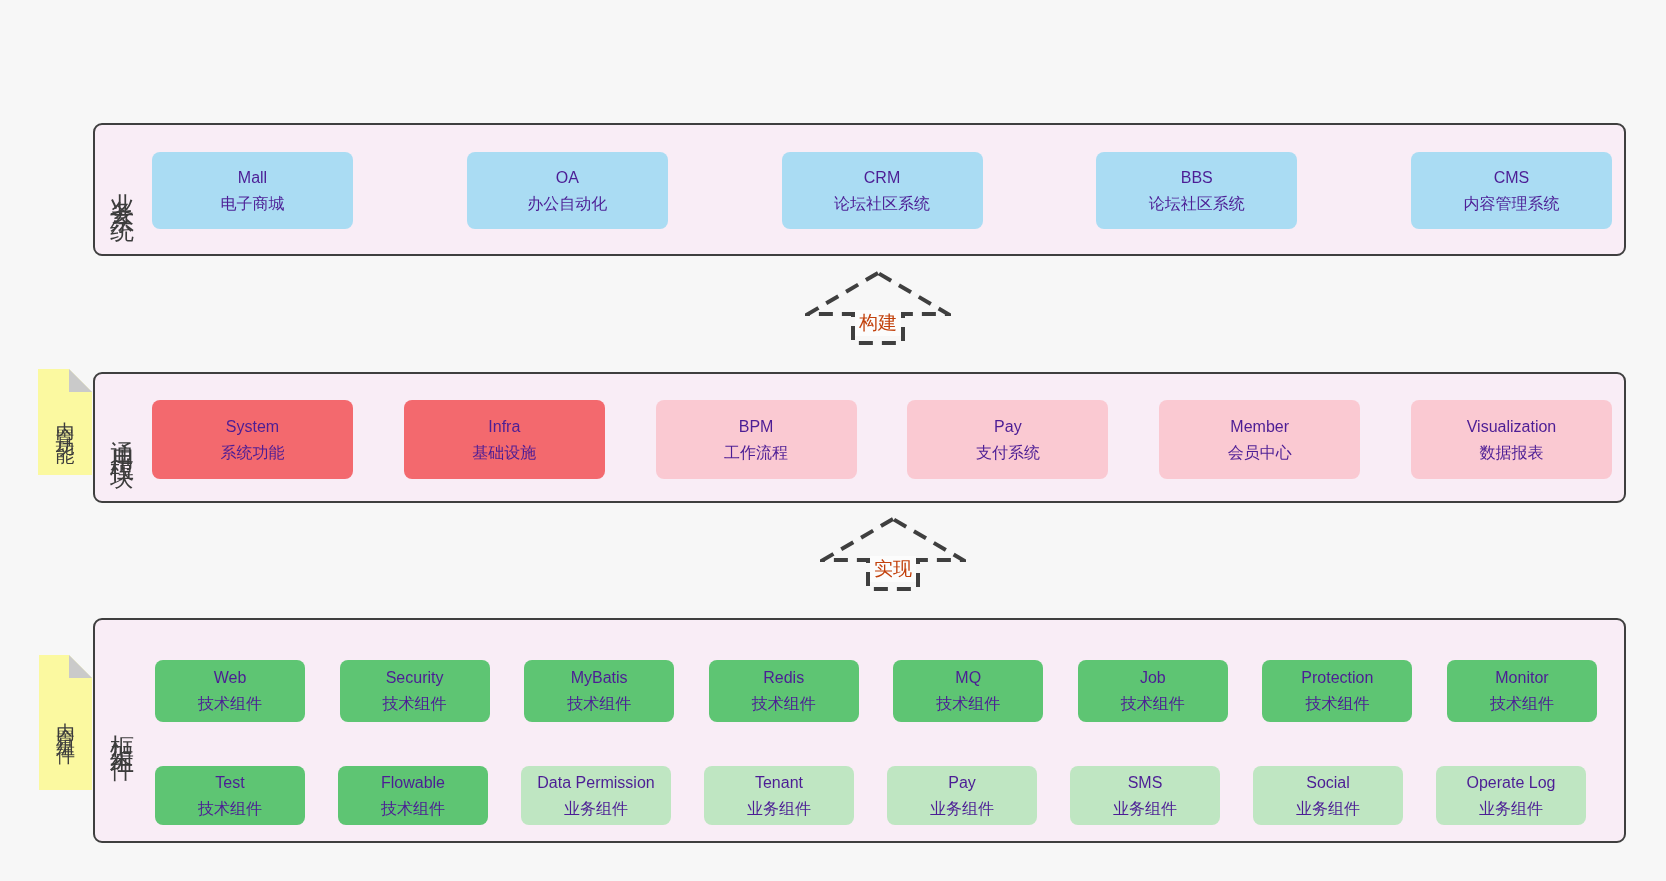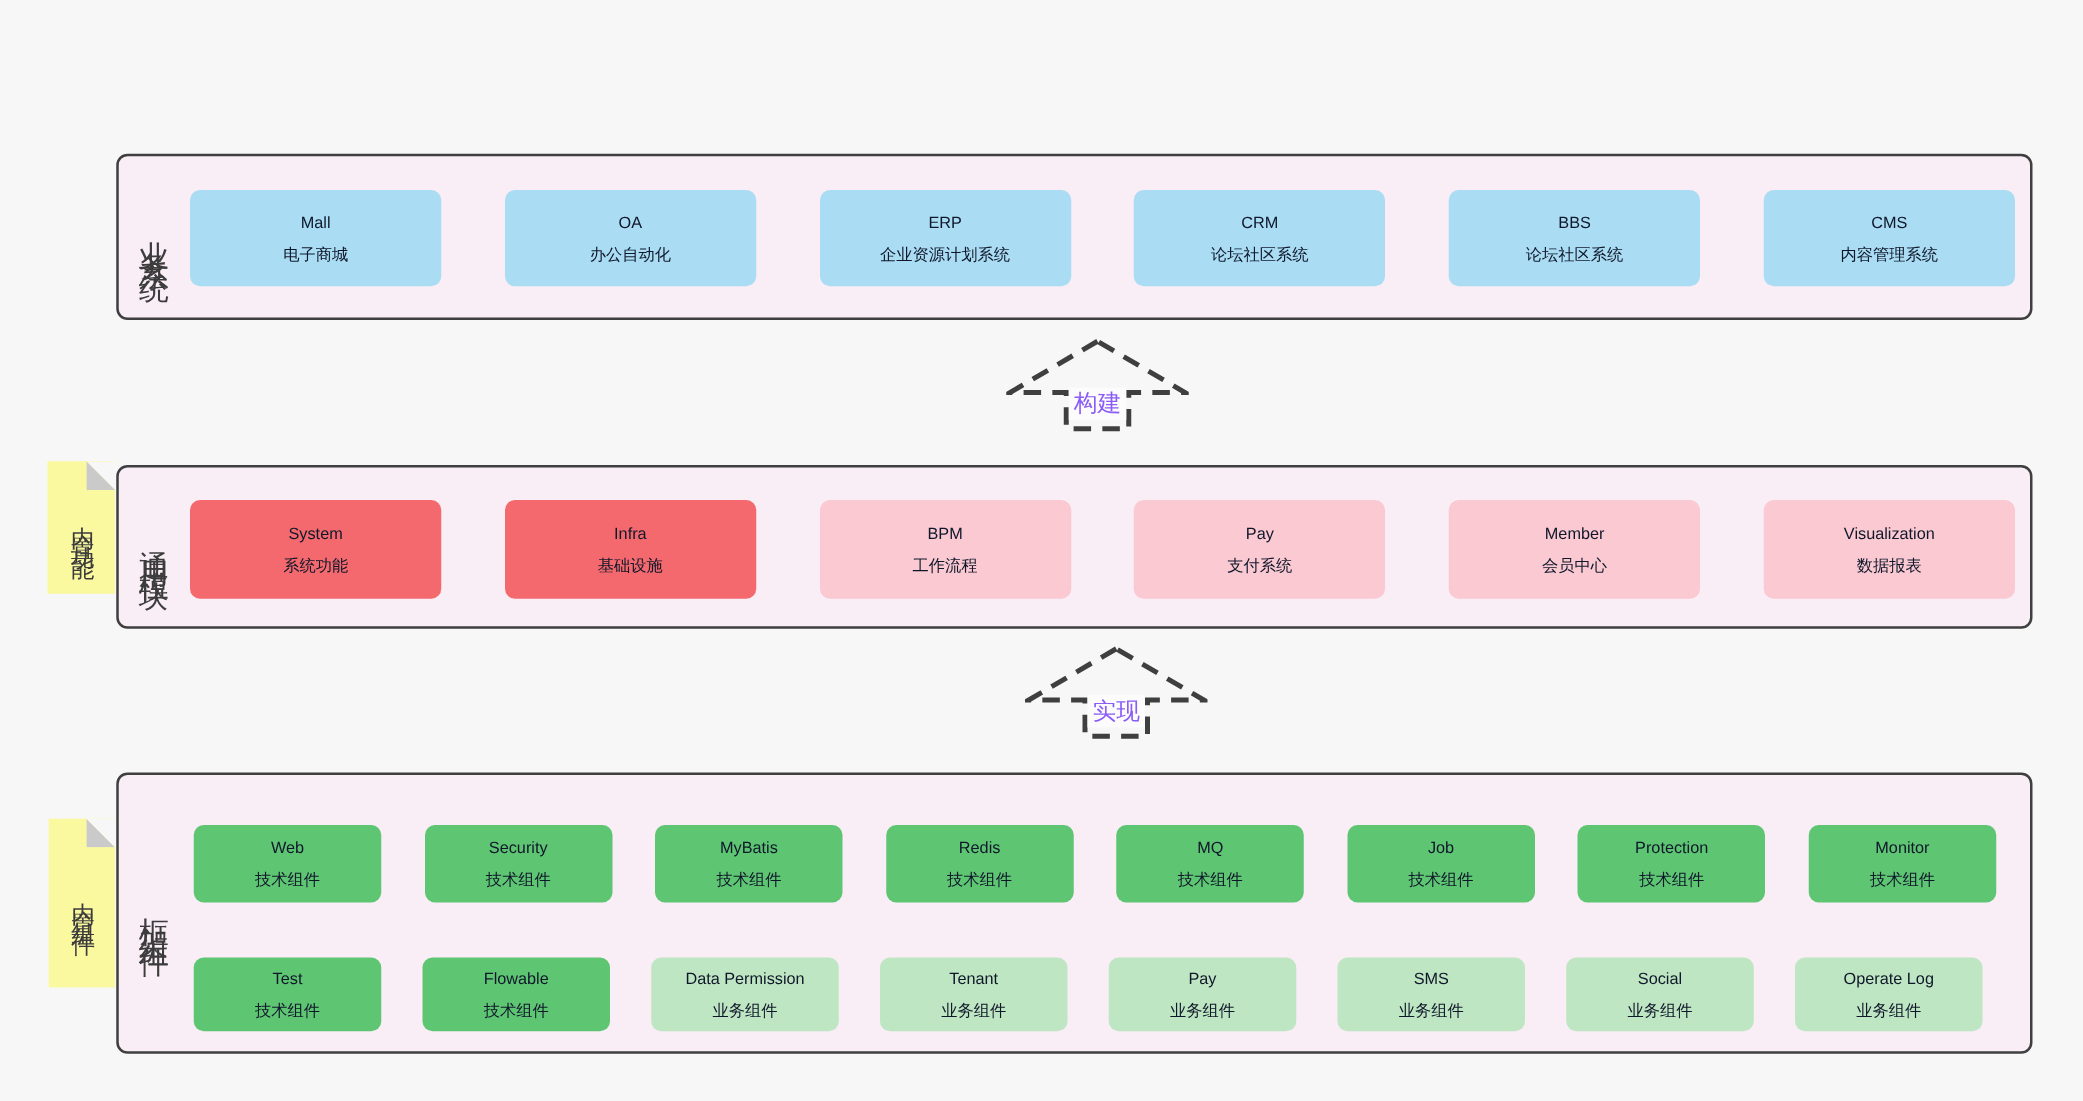--- a/index.html
+++ b/index.html
@@ -21,21 +21,21 @@
     font-size:24px;letter-spacing:8px;color:#3c3c3c;white-space:nowrap;
   }
   
   .row{position:absolute;display:flex;justify-content:space-between;}
   .row-b{left:57px;right:12px;top:27px;height:77px;}
   .row-m{left:57px;right:12px;top:26px;height:79px;}
   .row-c1{left:60px;right:27px;top:20px;height:82px;}
   .row-c2{left:60px;right:38px;top:126px;height:79px;}
   .box{
     border-radius:8px;display:flex;flex-direction:column;align-items:center;justify-content:center;
-    text-align:center;font-size:13px;line-height:26px;color:#0f172a;padding:0 10px;box-sizing:border-box;
+    text-align:center;font-size:16px;line-height:26px;color:#4c1d95;padding:0 10px;box-sizing:border-box;
   }
   .row-b .box,.row-m .box{width:201px;}
   .row-c1 .box,.row-c2 .box{width:150px;margin-top:20px;}
   .box[data-variant="blue"]{background:#aadcf3;}
   .box[data-variant="red"]{background:#f3696e;}
   .box[data-variant="pink"]{background:#fac9d2;}
   .box[data-variant="tech"]{background:#5ec573;}
   .box[data-variant="biz"]{background:#bfe6c2;}
   .bt,.bs{display:block;}
   
@@ -49,21 +49,21 @@
   .sticky .s-label{
     position:absolute;left:50%;top:50%;transform:translate(-50%,-50%);
     writing-mode:vertical-rl;text-orientation:upright;
     font-size:19px;letter-spacing:8px;color:#3c3c3c;white-space:nowrap;
   }
   
   .arrow{position:absolute;width:146px;height:76px;}
   .arrow svg{display:block;}
   .arrow-label{
     position:absolute;left:50%;top:40px;transform:translateX(-50%);
-    background:#fcfcfc;padding:0 4px;font-size:19px;color:#8b5cf6;white-space:nowrap;
+    background:#fcfcfc;padding:0 4px;font-size:19px;color:#c2410c;white-space:nowrap;
   }
   .arrow-1{left:805px;top:270px;}
   .arrow-2{left:820px;top:516px;}
 </style>
 </head>
 <body>
 
 <div class="canvas">
 
   <div class="sticky sticky-mid">
@@ -76,24 +76,20 @@
   <section class="layer layer-business">
     <div class="v-label">业务系统</div>
     <div class="row row-b">
       <div class="box" data-variant="blue">
         <span class="bt">Mall</span>
         <span class="bs">电子商城</span>
       </div>
       <div class="box" data-variant="blue">
         <span class="bt">OA</span>
         <span class="bs">办公自动化</span>
-      </div>
-      <div class="box" data-variant="blue">
-        <span class="bt">ERP</span>
-        <span class="bs">企业资源计划系统</span>
       </div>
       <div class="box" data-variant="blue">
         <span class="bt">CRM</span>
         <span class="bs">论坛社区系统</span>
       </div>
       <div class="box" data-variant="blue">
         <span class="bt">BBS</span>
         <span class="bs">论坛社区系统</span>
       </div>
       <div class="box" data-variant="blue">

